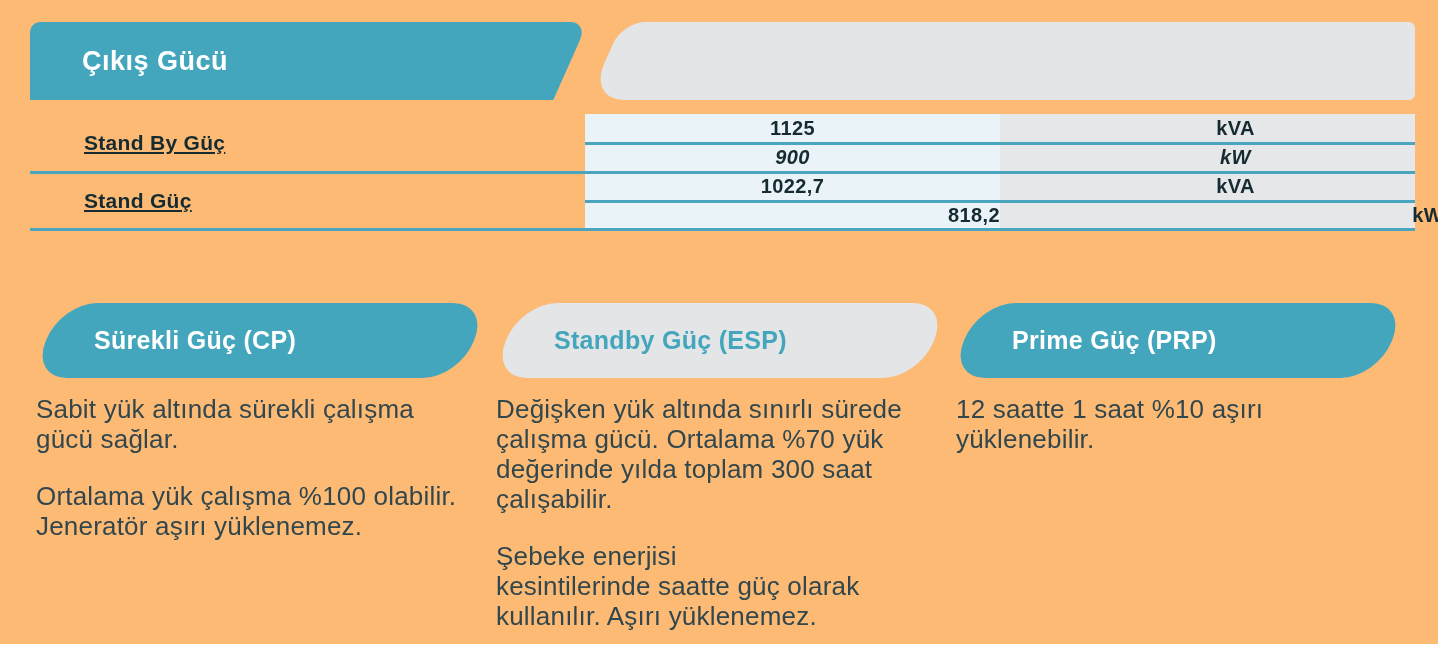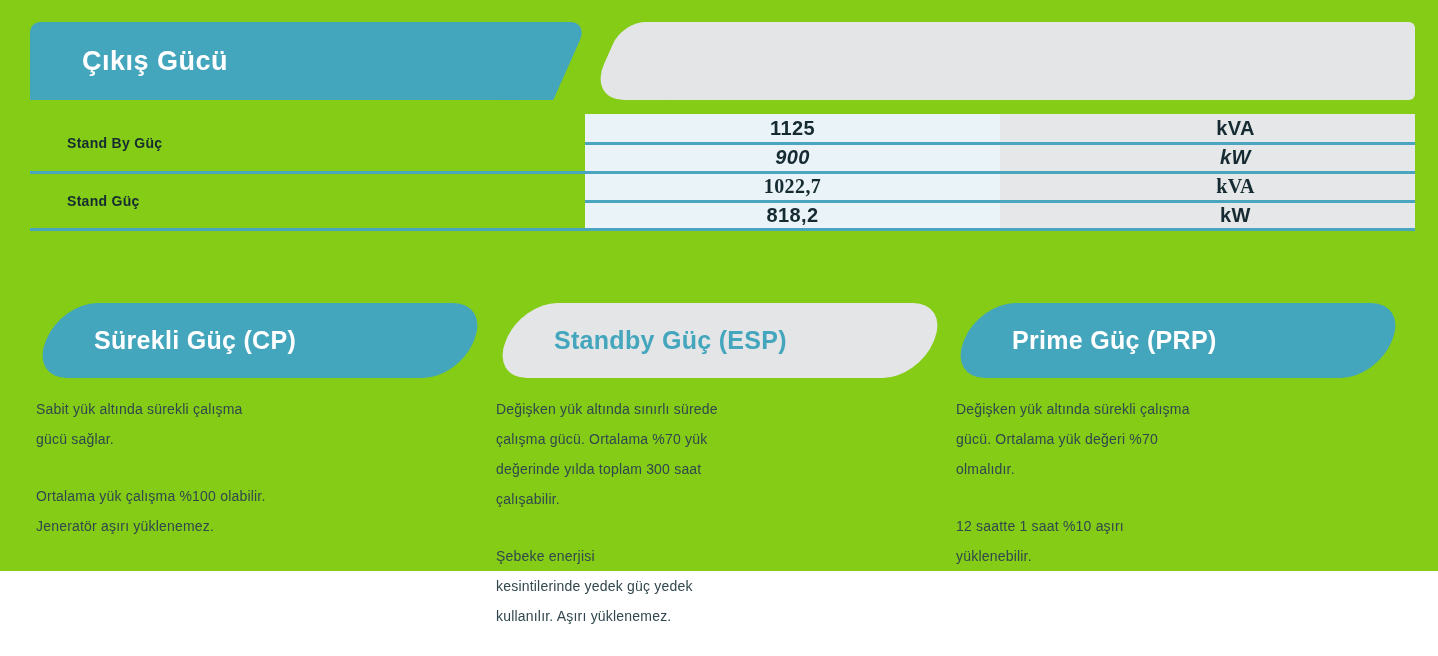--- a/index.html
+++ b/index.html
@@ -10,21 +10,21 @@
     --banner-gray:#e3e5e7;
     --dark-text:#152b31;
     --body-text:#31474d;
   }
   *{box-sizing:border-box;}
   html,body{margin:0;padding:0;}
   body{
     width:1438px;height:656px;background:#ffffff;overflow:hidden;
     font-family:"Liberation Sans","DejaVu Sans",sans-serif;
   }
-  .canvas{position:relative;width:1438px;height:571px;background:#84cc16;}
+  .canvas{position:relative;width:1438px;height:644px;background:#fdba74;}
 
   
   .banner-cikis{
     position:absolute;left:30px;top:22px;width:516px;height:78px;
     background:var(--teal);border-radius:10px 0 0 0;
   }
   .banner-cikis::after{
     content:"";position:absolute;top:0;right:-42px;width:80px;height:100%;
     background:var(--teal);transform:skewX(-24deg);transform-origin:0 0;
     border-radius:0 18px 0 42px;
@@ -42,32 +42,32 @@
     background:var(--banner-gray);transform:skewX(-24deg);transform-origin:100% 100%;
     border-radius:22px 0 0 36px;
   }
 
   
   .tbl{position:absolute;left:0;top:0;width:1438px;height:240px;}
   .col-bg{position:absolute;top:114px;height:116px;}
   .col-values-bg{left:585px;width:415px;background:var(--light-blue);}
   .col-units-bg{left:1000px;width:415px;background:var(--light-gray);}
   .row-label{
-    position:absolute;left:19px;width:520px;padding-left:48px;
-    color:var(--dark-text);font-size:14px;font-weight:700;letter-spacing:.3px;
+    position:absolute;left:36px;width:520px;padding-left:48px;
+    color:var(--dark-text);font-size:21px;font-weight:700;letter-spacing:.3px;text-decoration:underline;
   }
   .label-standby{top:114px;height:58px;line-height:58px;}
   .label-prime{top:172px;height:58px;line-height:58px;}
   .cell{
     position:absolute;width:415px;height:29px;line-height:29px;text-align:center;
     color:var(--dark-text);font-size:20px;font-weight:700;letter-spacing:.4px;z-index:2;
   }
   .cell.v{left:585px;}
   .cell.u{left:1028px;}
-  .r1{top:114px;} .r2{top:143px;font-style:italic;} .r3{top:172px;font-family:Liberation Serif, serif;} .r4{top:201px;}
+  .r1{top:114px;} .r2{top:143px;font-style:italic;} .r3{top:172px;} .r4{top:201px;text-align:right;}
   .tline{position:absolute;height:3px;background:var(--teal-line);z-index:3;}
   .tline.partial{left:585px;width:830px;}
   .tline.full{left:30px;width:1385px;}
   .l1{top:142px;} .l2{top:171px;} .l3{top:200px;} .l4{top:228px;}
 
   
   .card-header{
     position:absolute;top:303px;height:75px;
     transform:skewX(-22deg);border-radius:36px;
   }
@@ -80,21 +80,21 @@
   }
   .card-header.teal .card-header-inner{color:#ffffff;}
   .card-header.gray .card-header-inner{color:var(--teal);}
   .ch1{left:46px;width:428px;}
   .ch2{left:506px;width:428px;}
   .ch3{left:964px;width:428px;}
 
   .card-body{position:absolute;top:394px;width:436px;color:var(--body-text);}
   .cb1{left:36px;} .cb2{left:496px;} .cb3{left:956px;}
   .card-body p{
-    margin:0 0 27px 0;font-size:14px;line-height:30px;letter-spacing:.2px;
+    margin:0 0 27px 0;font-size:26px;line-height:30px;letter-spacing:.2px;
     white-space:pre-line;
   }
 </style>
 </head>
 <body>
 
 <div class="canvas">
 
   <div class="banner-cikis">
     <span class="banner-title">Çıkış Gücü</span>
@@ -141,24 +141,21 @@
 gücü sağlar.</p>
     <p>Ortalama yük çalışma %100 olabilir.
 Jeneratör aşırı yüklenemez.</p>
   </div>
   <div class="card-body cb2">
     <p>Değişken yük altında sınırlı sürede
 çalışma gücü. Ortalama %70 yük
 değerinde yılda toplam 300 saat
 çalışabilir.</p>
     <p>Şebeke enerjisi
-kesintilerinde yedek güç yedek
+kesintilerinde saatte güç olarak
 kullanılır. Aşırı yüklenemez.</p>
   </div>
   <div class="card-body cb3">
-    <p>Değişken yük altında sürekli çalışma
-gücü. Ortalama yük değeri %70
-olmalıdır.</p>
     <p>12 saatte 1 saat %10 aşırı
 yüklenebilir.</p>
   </div>
 
 </div>
 
 </body></html>

